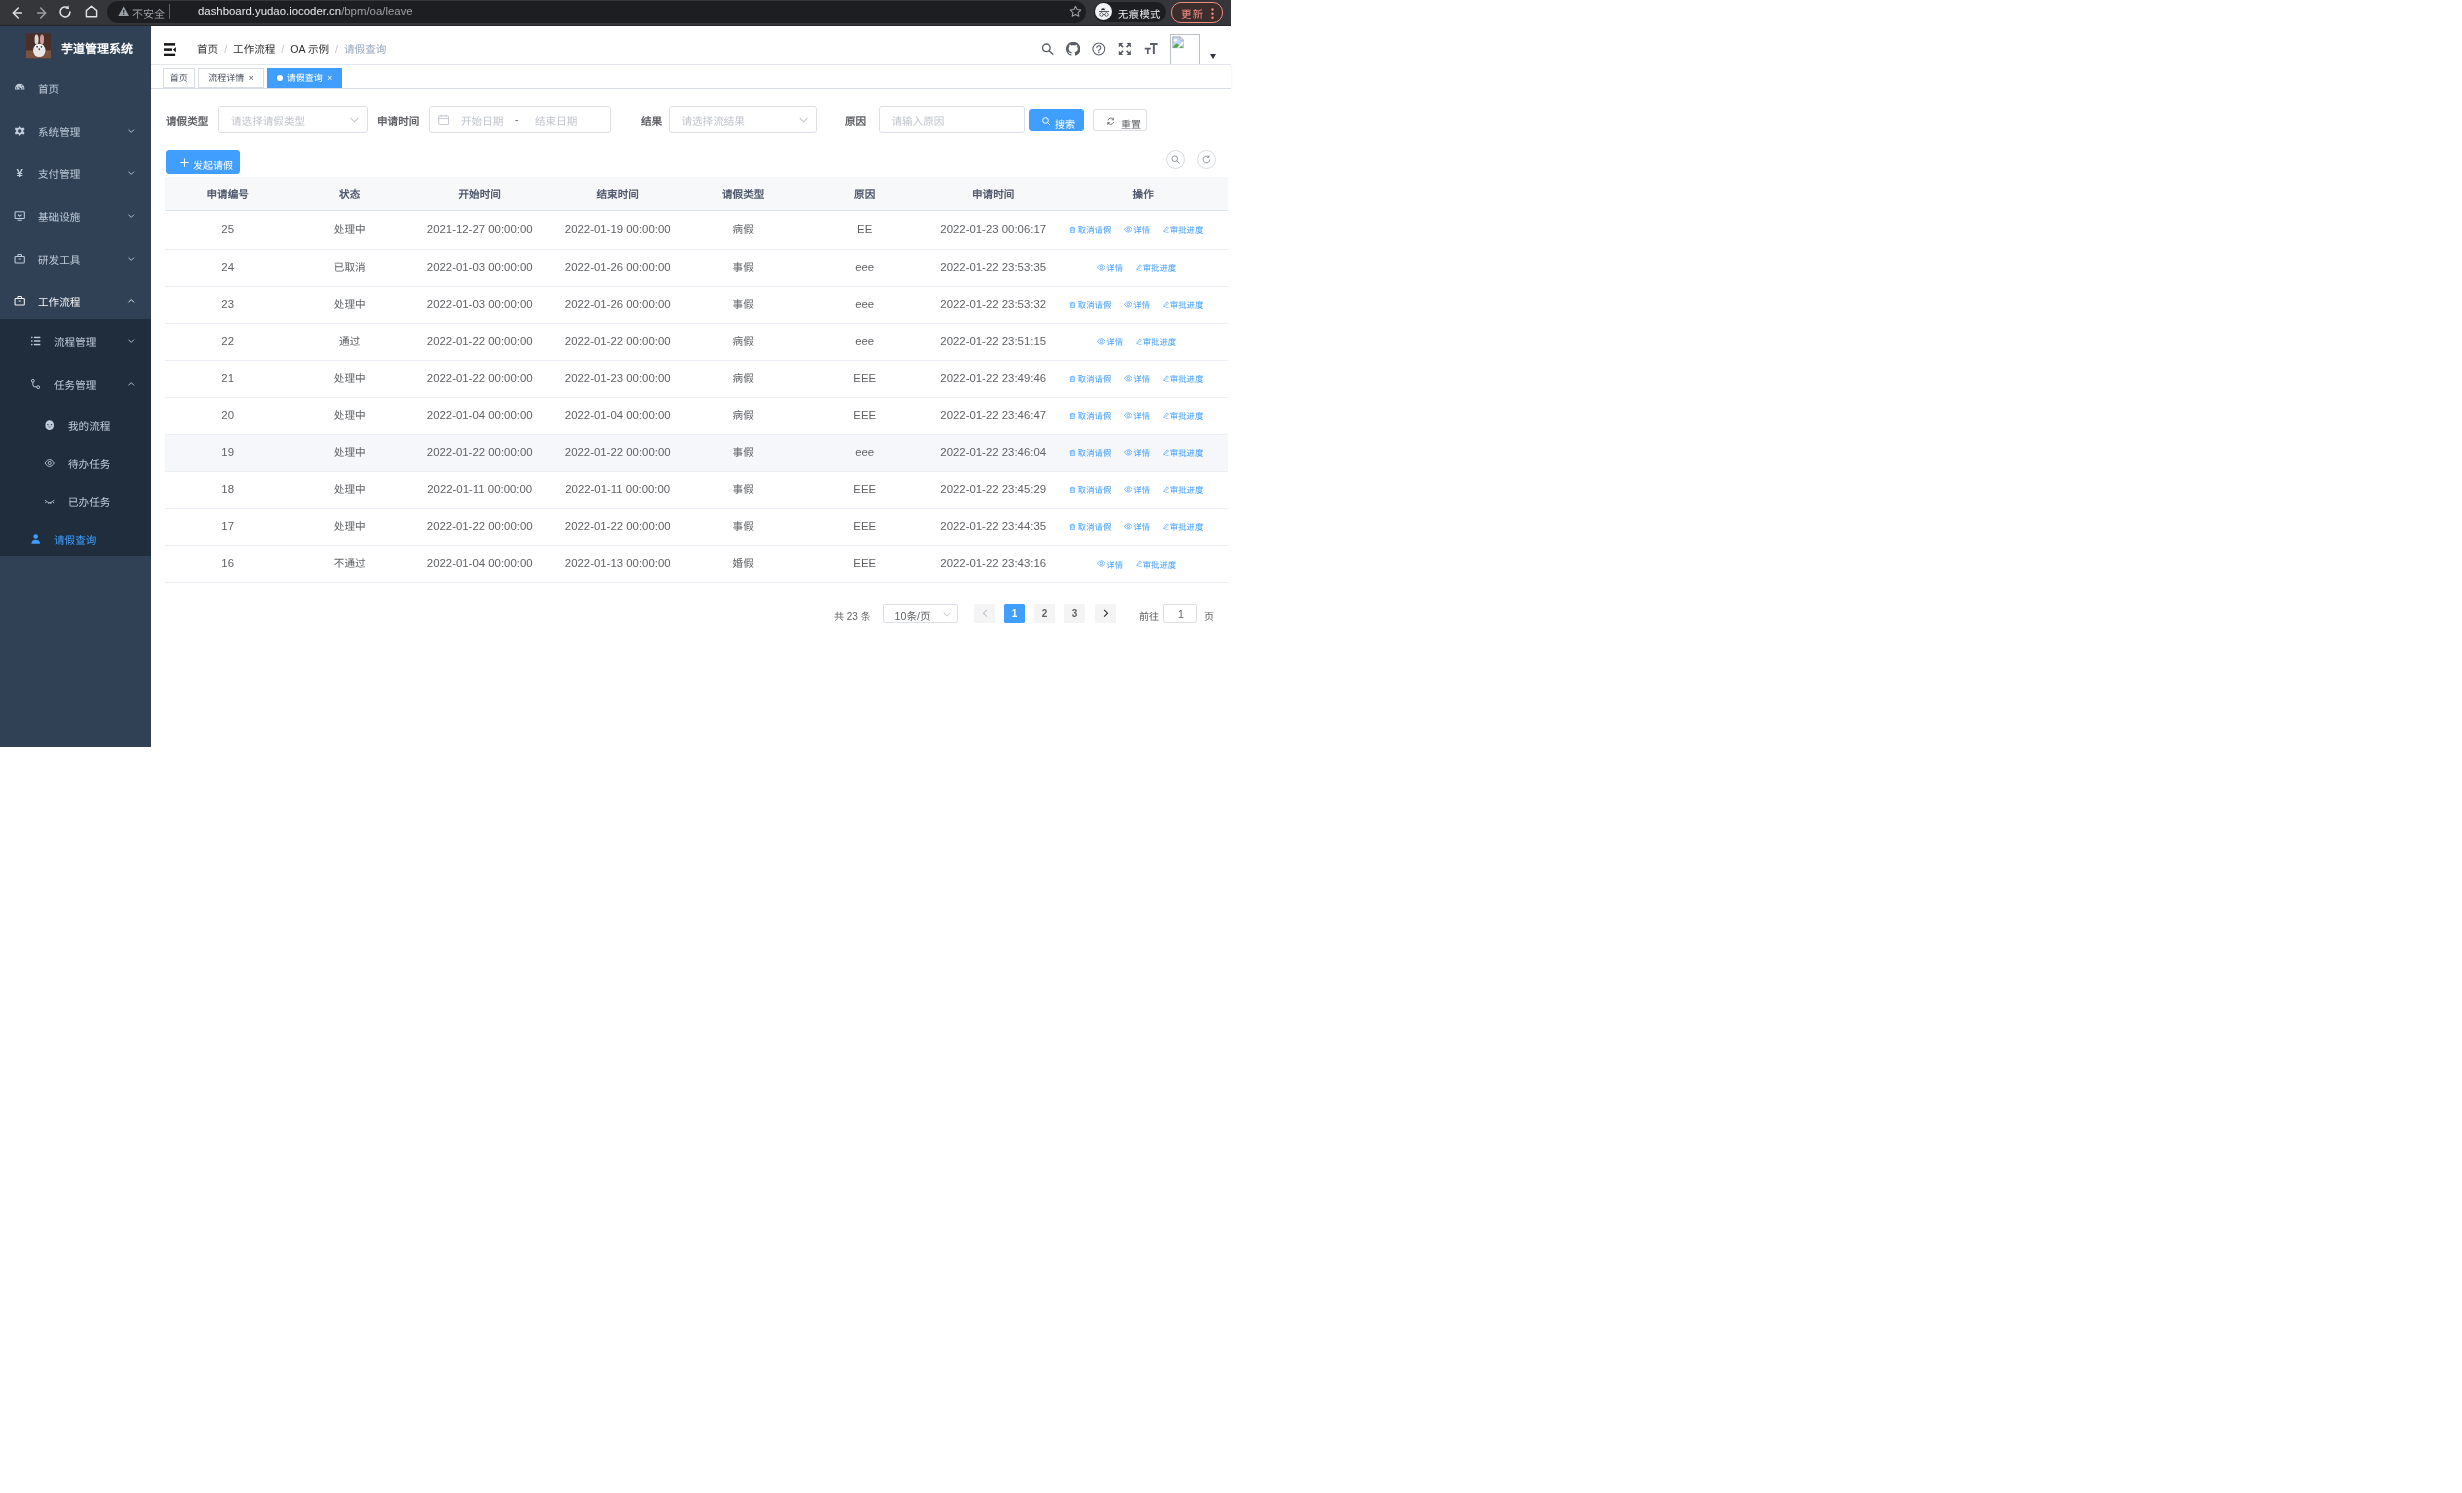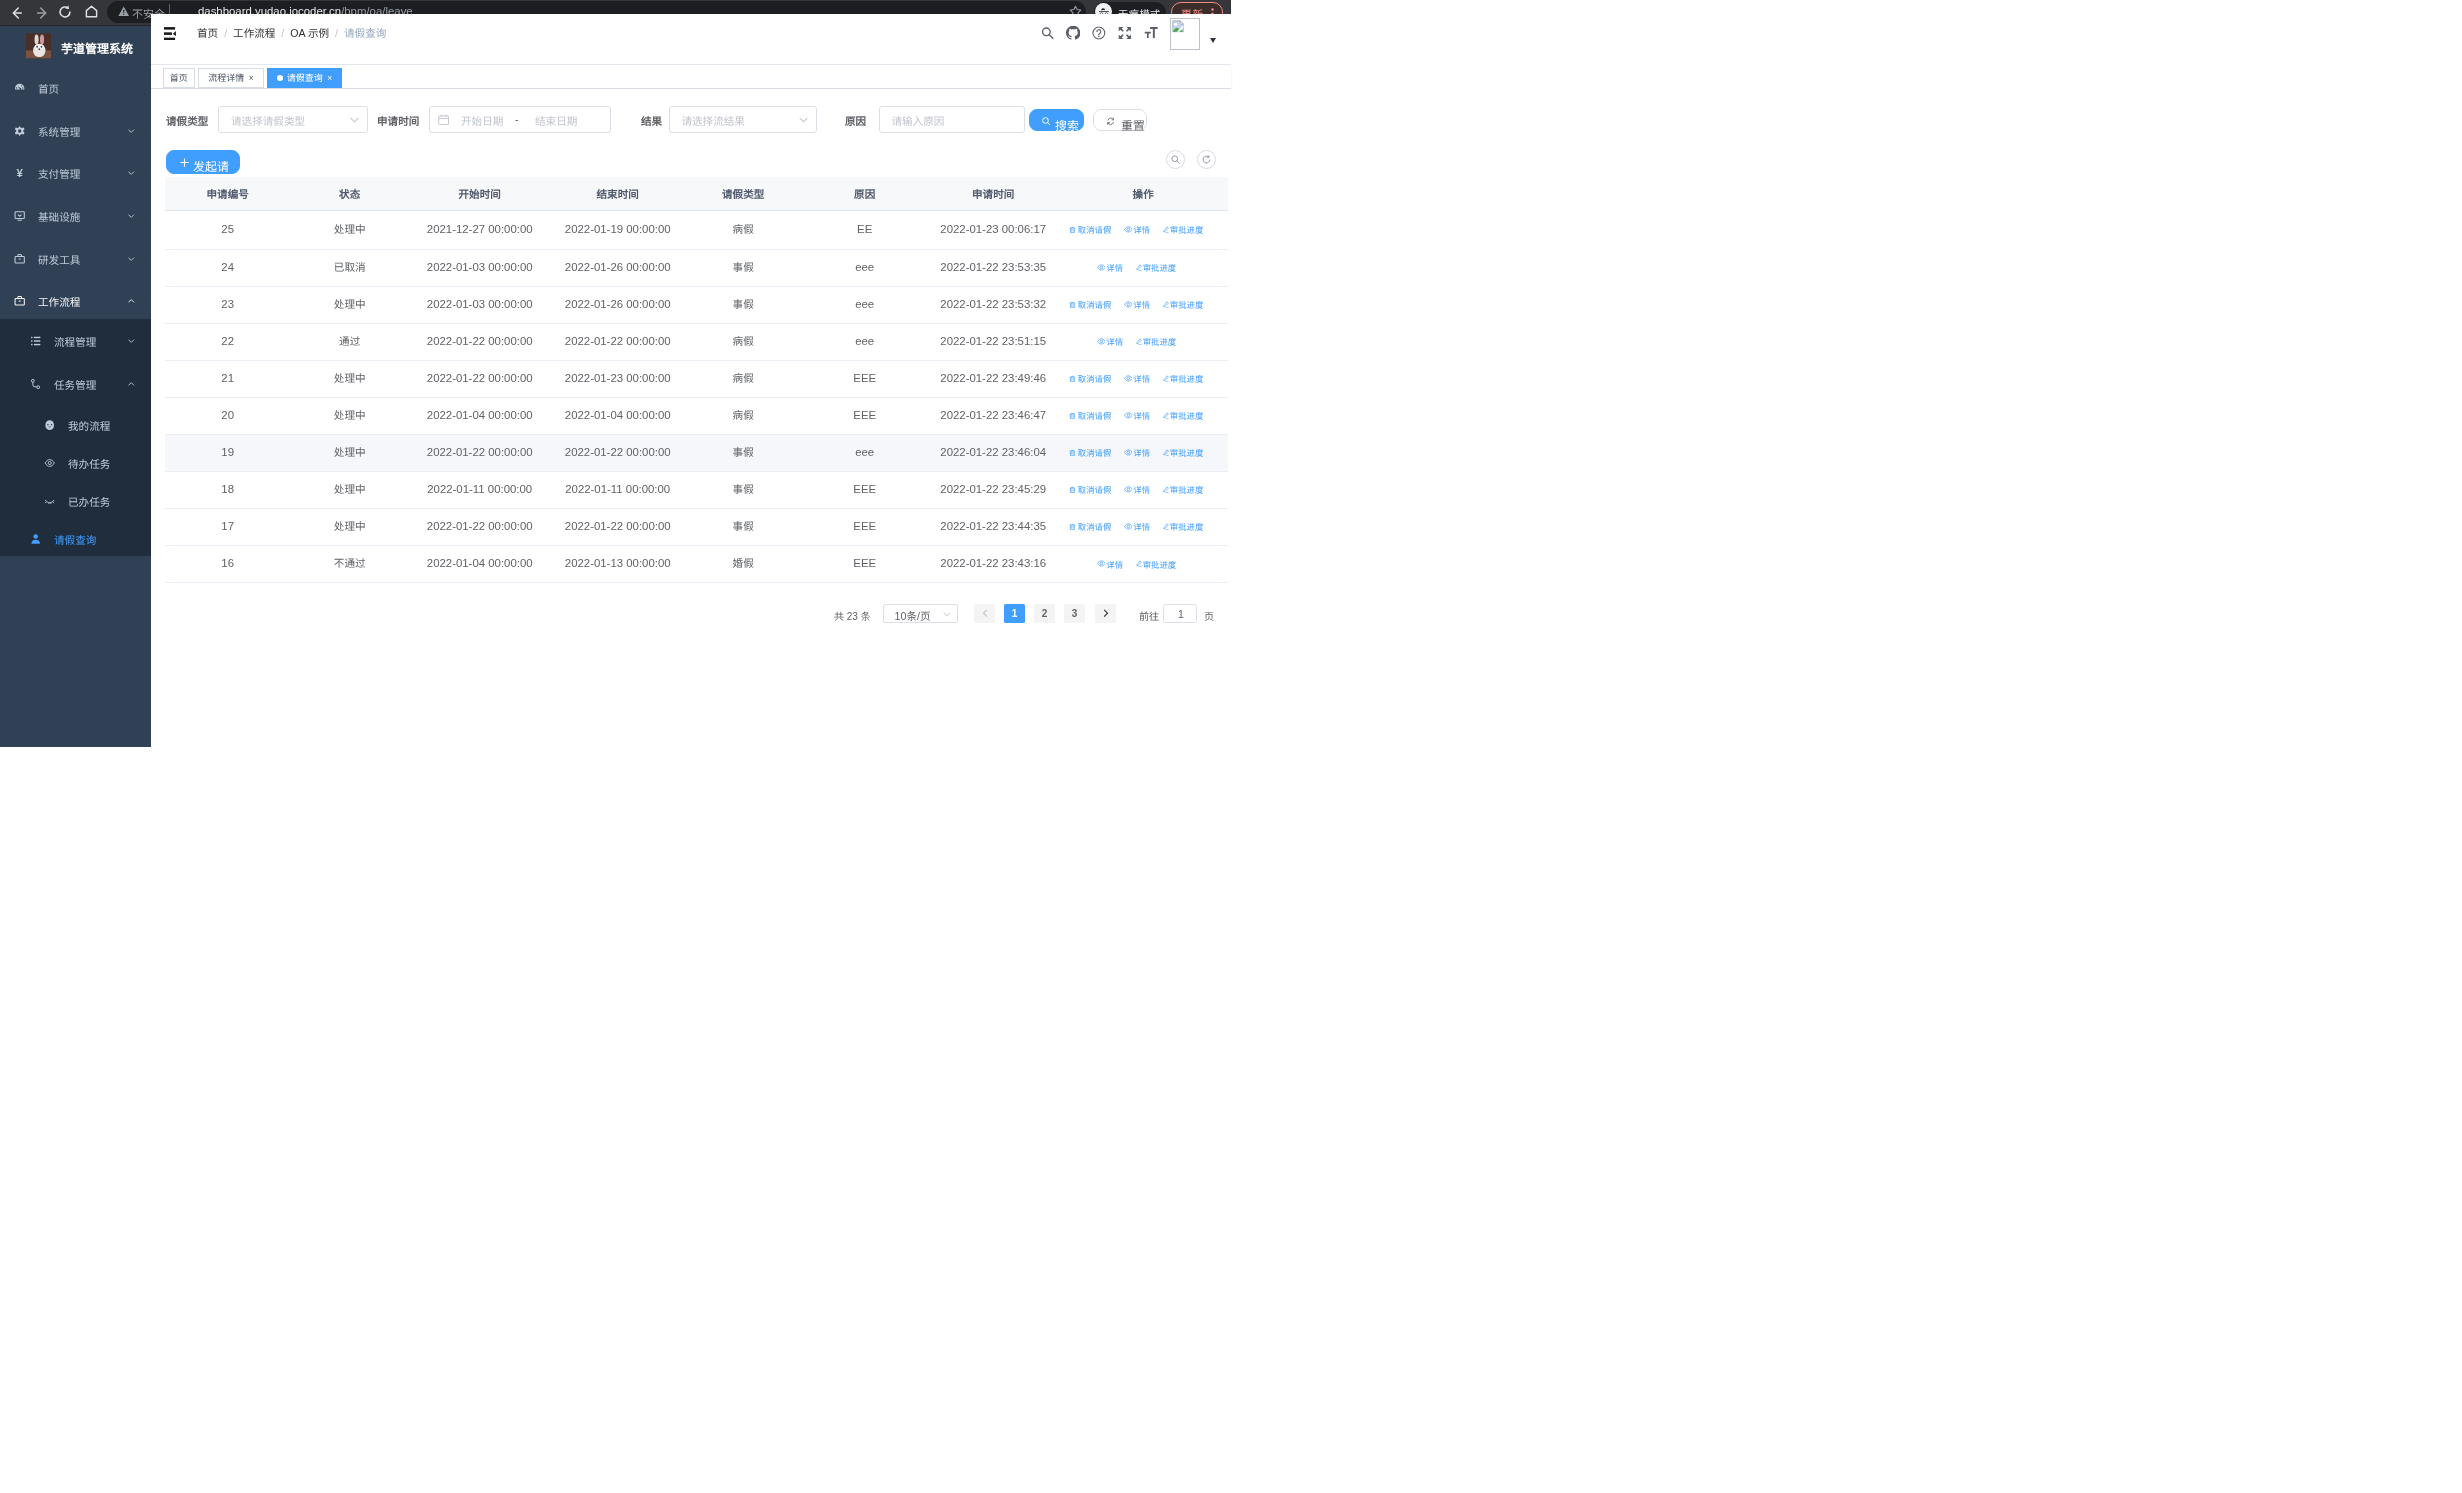--- a/index.html
+++ b/index.html
@@ -26,40 +26,40 @@
 .mi { position:absolute; left:0; width:151px; height:43px; color:#bfcbd9; font-size:10.6px; }
 .mi .ic { position:absolute; left:14.4px; top:50%; transform:translateY(-50%); width:11.4px; height:11.4px; }
 .mi .tx { position:absolute; left:38px; top:50%; transform:translateY(-50%); white-space:nowrap; }
 .mi .ar { position:absolute; right:16px; top:50%; transform:translateY(-50%); width:8.4px; height:8.4px; }
 .mi2 .ic { left:30px; }
 .mi2 .tx { left:54px; }
 .mi3 .ic { left:44px; }
 .mi3 .tx { left:68px; }
 .mi.active { color:#409eff; }
 
-#navbar { position:absolute; left:151px; top:14px; width:1080px; height:38px; background:#fff; }
+#navbar { position:absolute; left:151px; top:30px; width:1080px; height:38px; background:#fff; }
 #hamb { position:absolute; left:13px; top:13px; }
 .bc { position:absolute; top:11.4px; font-size:10.6px; color:#303133; white-space:nowrap; }
 .bc .sl { color:#c0c4cc; margin:0 3px; font-weight:normal; }
 .bc .last { color:#97a8be; }
 .nico { position:absolute; top:50%; transform:translateY(-50%); }
 #avatarbox { position:absolute; left:1019px; top:4.4px; width:30px; height:32px; border:1px solid #bcc0c7; background:#fff; }
 #caret { position:absolute; left:1059px; top:23.6px; width:0; height:0; border-left:3.8px solid transparent; border-right:3.8px solid transparent; border-top:5px solid #2f353e; }
 
 #tags { position:absolute; left:151px; top:64px; width:1080px; height:25px; background:#fff; border-top:0.8px solid #e4e7ed; border-bottom:0.8px solid #d8dce5; box-shadow:0 0.8px 2.3px rgba(0,0,0,.08); }
 .tag { position:absolute; top:3.2px; height:20px; border:0.8px solid #d8dce5; background:#fff; color:#495060; font-size:9px; line-height:18px; text-align:center; }
 .tag.on { background:#409eff; color:#fff; border-color:#409eff; }
 .tag .dot { display:inline-block; width:6px; height:6px; border-radius:50%; background:#fff; margin-right:3.8px; position:relative; top:-0.4px; }
 .tag .x { margin-left:4.6px; font-size:8.4px; }
 
 #content { position:absolute; left:151px; top:89px; width:1080px; height:658px; background:#fff; }
 .flabel { position:absolute; font-size:10.6px; font-weight:bold; color:#606266; top:24px; }
 .fbox { position:absolute; top:16.5px; height:27px; border:0.8px solid #dcdfe6; border-radius:3px; background:#fff; font-size:10.6px; color:#c0c4cc; }
 .fbox .ph { position:absolute; top:6.8px; }
-.btn { position:absolute; border-radius:8px; font-size:12px; height:24px; }
+.btn { position:absolute; border-radius:3px; font-size:10px; height:24px; }
 .btn-blue { background:#409eff; color:#fff; border:0.8px solid #409eff; }
 .btn-plain { background:#fff; color:#606266; border:0.8px solid #dcdfe6; }
 .cbtn { position:absolute; width:19px; height:19px; border-radius:50%; border:0.8px solid #d9dce0; background:#fff; }
 
 #tbl { position:absolute; left:13.7px; top:88px; width:1063px; border-bottom:0.8px solid #ebeef5; }
 #tbl table { border-collapse:collapse; table-layout:fixed; width:1063px; }
 #tbl th { background:#f7f8f9; color:#515a6e; font-weight:bold; font-size:10.6px; height:33px; border-bottom:1.5px solid #dde4ec; text-align:center; }
 #tbl td { color:#606266; font-size:10.6px; height:37px; padding-bottom:1.9px; border-bottom:0.8px solid #ebeef5; text-align:center; white-space:nowrap; }
 #tbl tr.r1 td { height:39px; }
 #tbl tr.hv td { background:#f5f7fa; }

